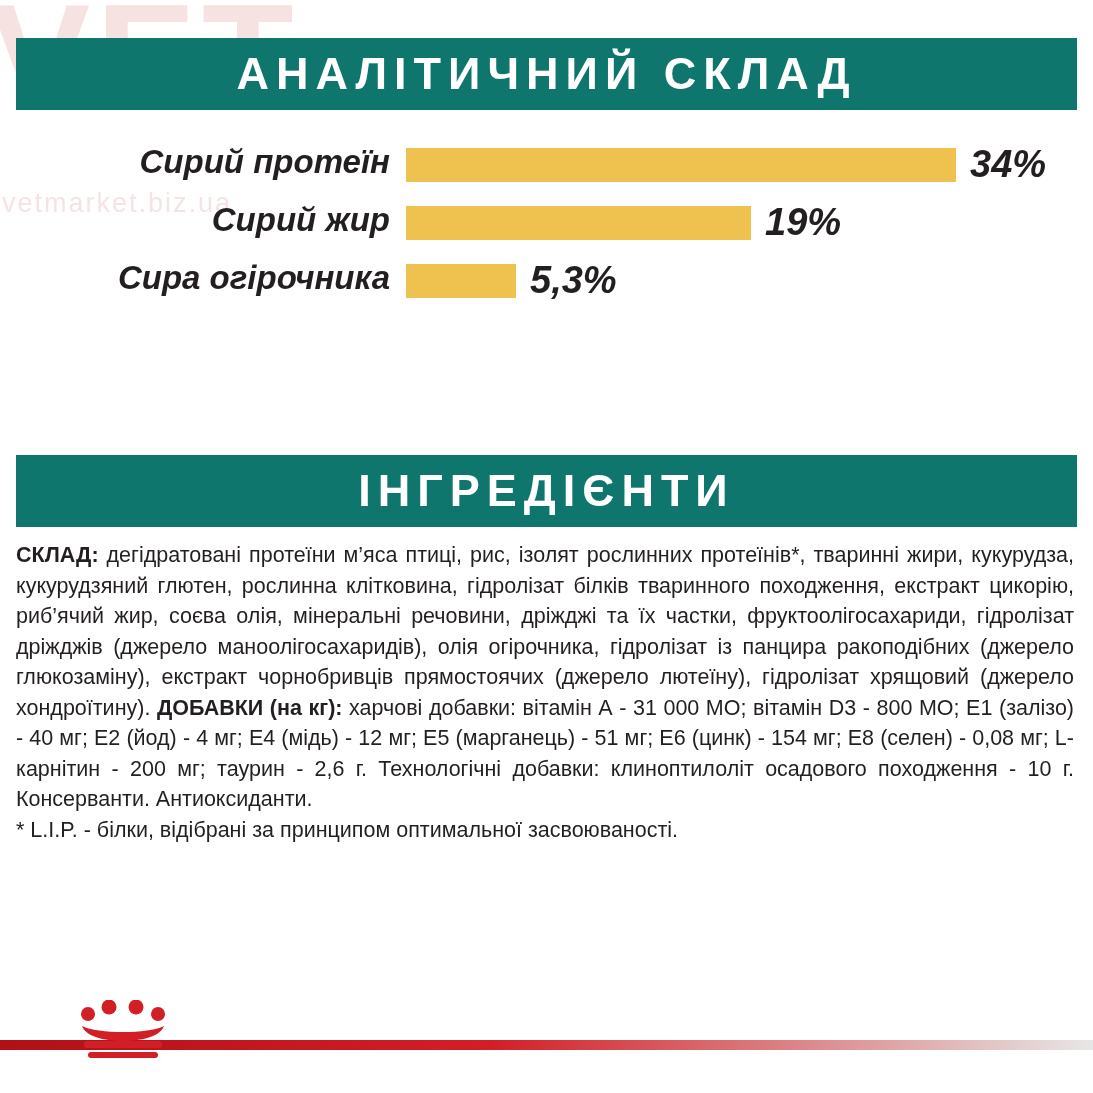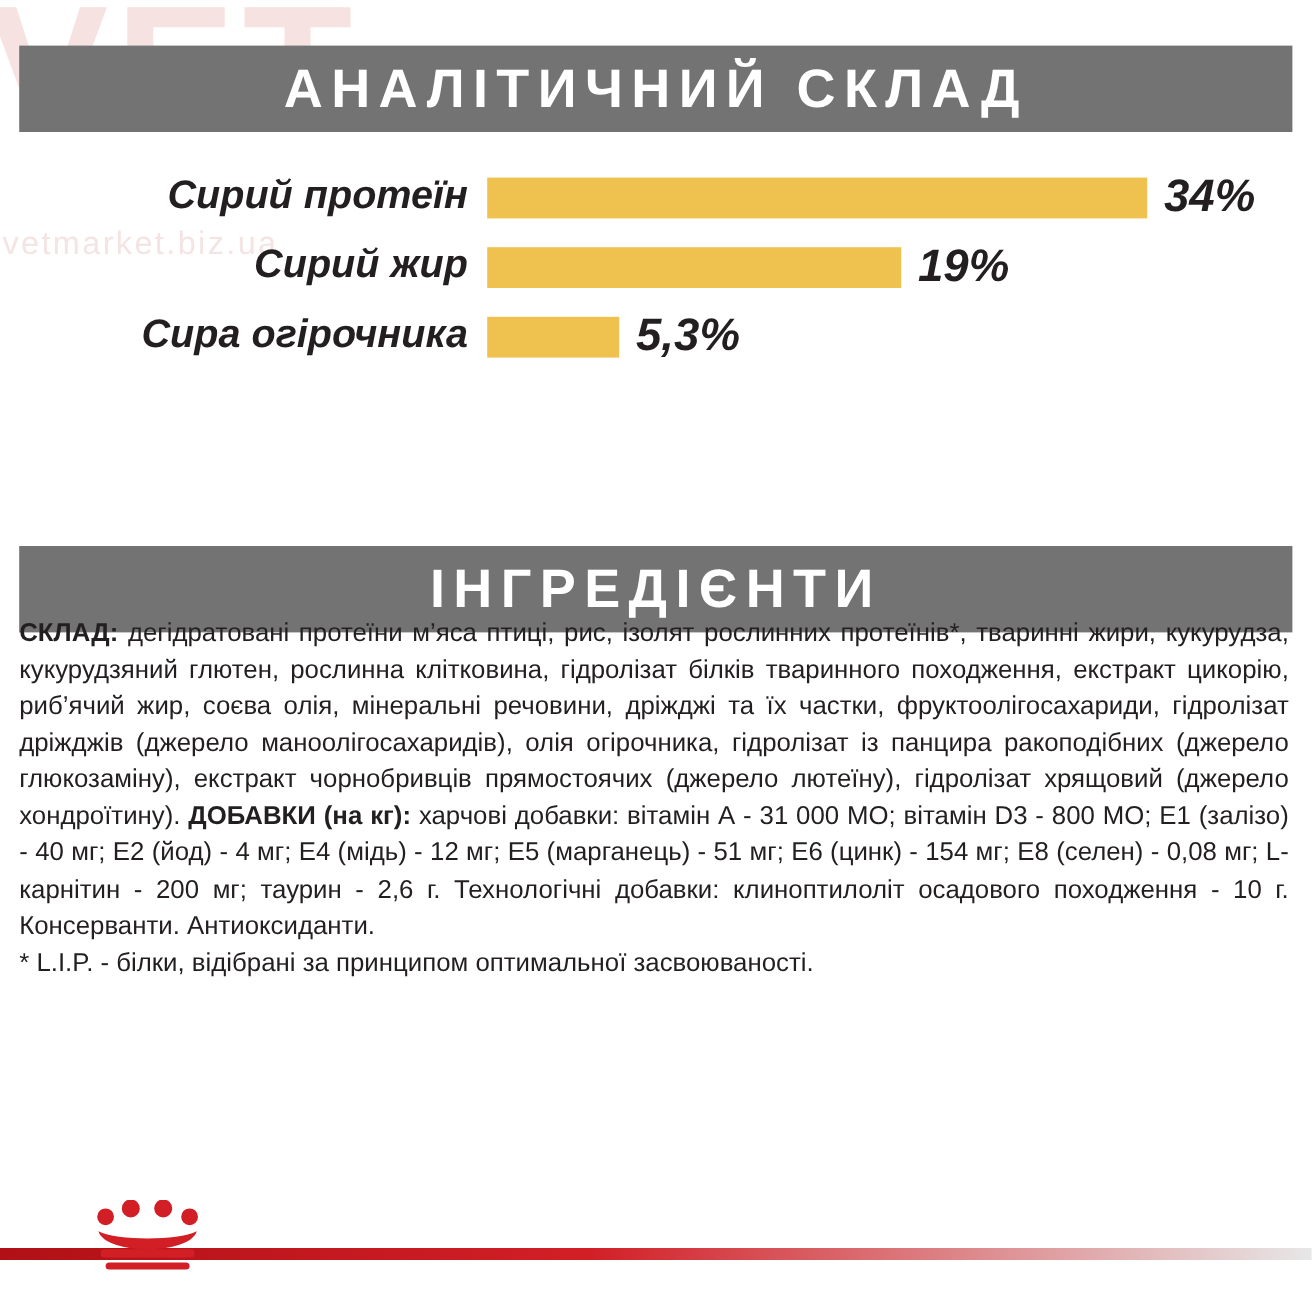--- a/index.html
+++ b/index.html
@@ -50,21 +50,21 @@
     width: 1093px;
     height: 1093px;
     box-sizing: border-box;
   }
 
   
   .banner {
     position: absolute;
     left: 16px;
     width: 1061px;
-    background: #737373;
+    background: #0f766e;
     color: #ffffff;
     text-align: center;
     font-weight: bold;
     letter-spacing: 7px;
     text-transform: uppercase;
   }
   #banner-analytical {
     top: 38px;
     height: 72px;
     line-height: 72px;
@@ -115,21 +115,21 @@
     font-weight: bold;
     font-style: italic;
     color: #231f20;
     padding-left: 14px;
     white-space: nowrap;
   }
 
   
   .ingredients-body {
     position: absolute;
-    top: 512px;
+    top: 540px;
     left: 16px;
     width: 1058px;
     font-size: 21.5px;
     line-height: 30.5px;
     color: #231f20;
     text-align: justify;
     text-justify: inter-word;
   }
   .ingredients-body p {
     margin: 0;

